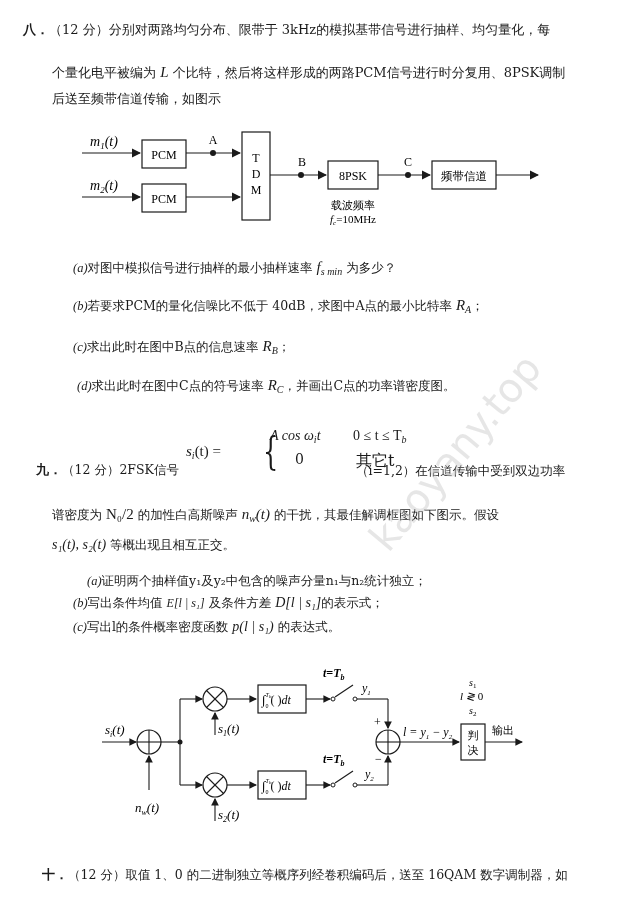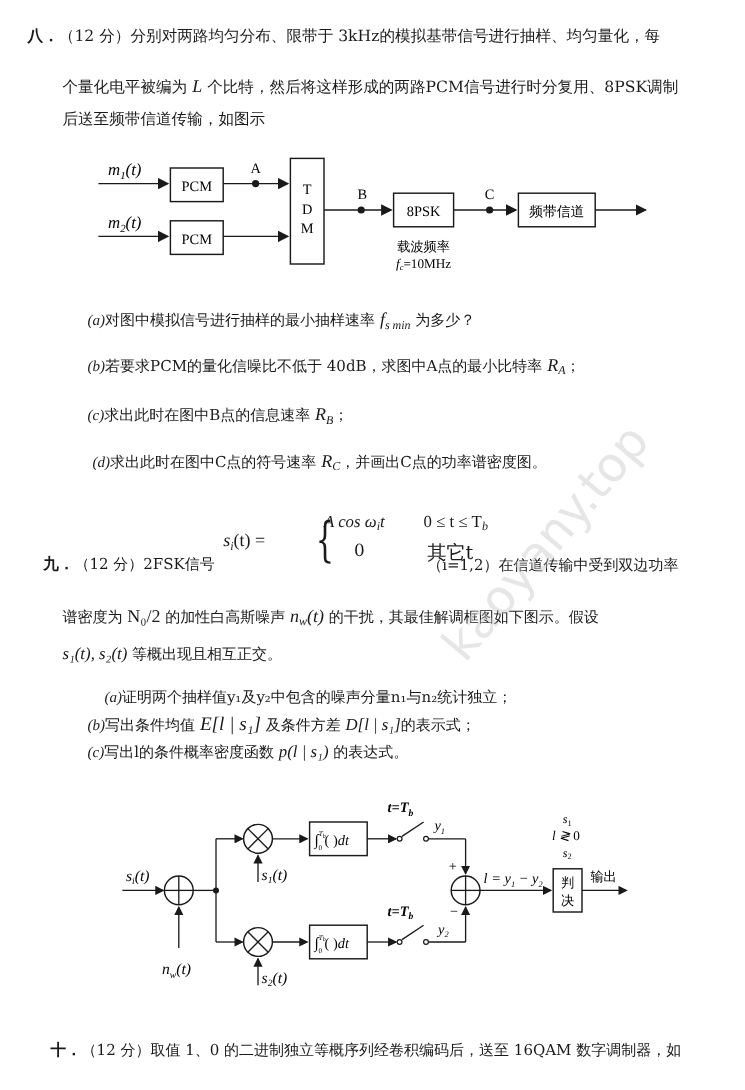--- a/index.html
+++ b/index.html
@@ -122,21 +122,21 @@
 <div class="abs sm" style="left:52px; top:537px;">
   <span class="math" style="font-size:14px;">s₁(t), s₂(t)</span>
   <span>等概出现且相互正交。</span>
 </div>
 
 <div class="abs sm" style="left:87px; top:573px;">
   <span class="it">(a)</span><span>证明两个抽样值y₁及y₂中包含的噪声分量n₁与n₂统计独立；</span>
 </div>
 <div class="abs sm" style="left:73px; top:595px;">
   <span class="it">(b)</span><span>写出条件均值</span>
-  <span class="math" style="font-size:16px;text-align:center;">E[l | s₁]</span>
+  <span class="math" style="font-size:12px;text-align:center;">E[l | s₁]</span>
   <span>及条件方差</span>
   <span class="math" style="font-size:14px;">D[l | s₁]</span><span>的表示式；</span>
 </div>
 <div class="abs sm" style="left:73px; top:619px;">
   <span class="it">(c)</span><span>写出l的条件概率密度函数</span>
   <span class="math" style="font-size:14px;">p(l | s₁)</span>
   <span>的表达式。</span>
 </div>
 
 <svg class="abs" style="left:90px; top:660px;" width="450" height="175" viewBox="0 0 450 175">

